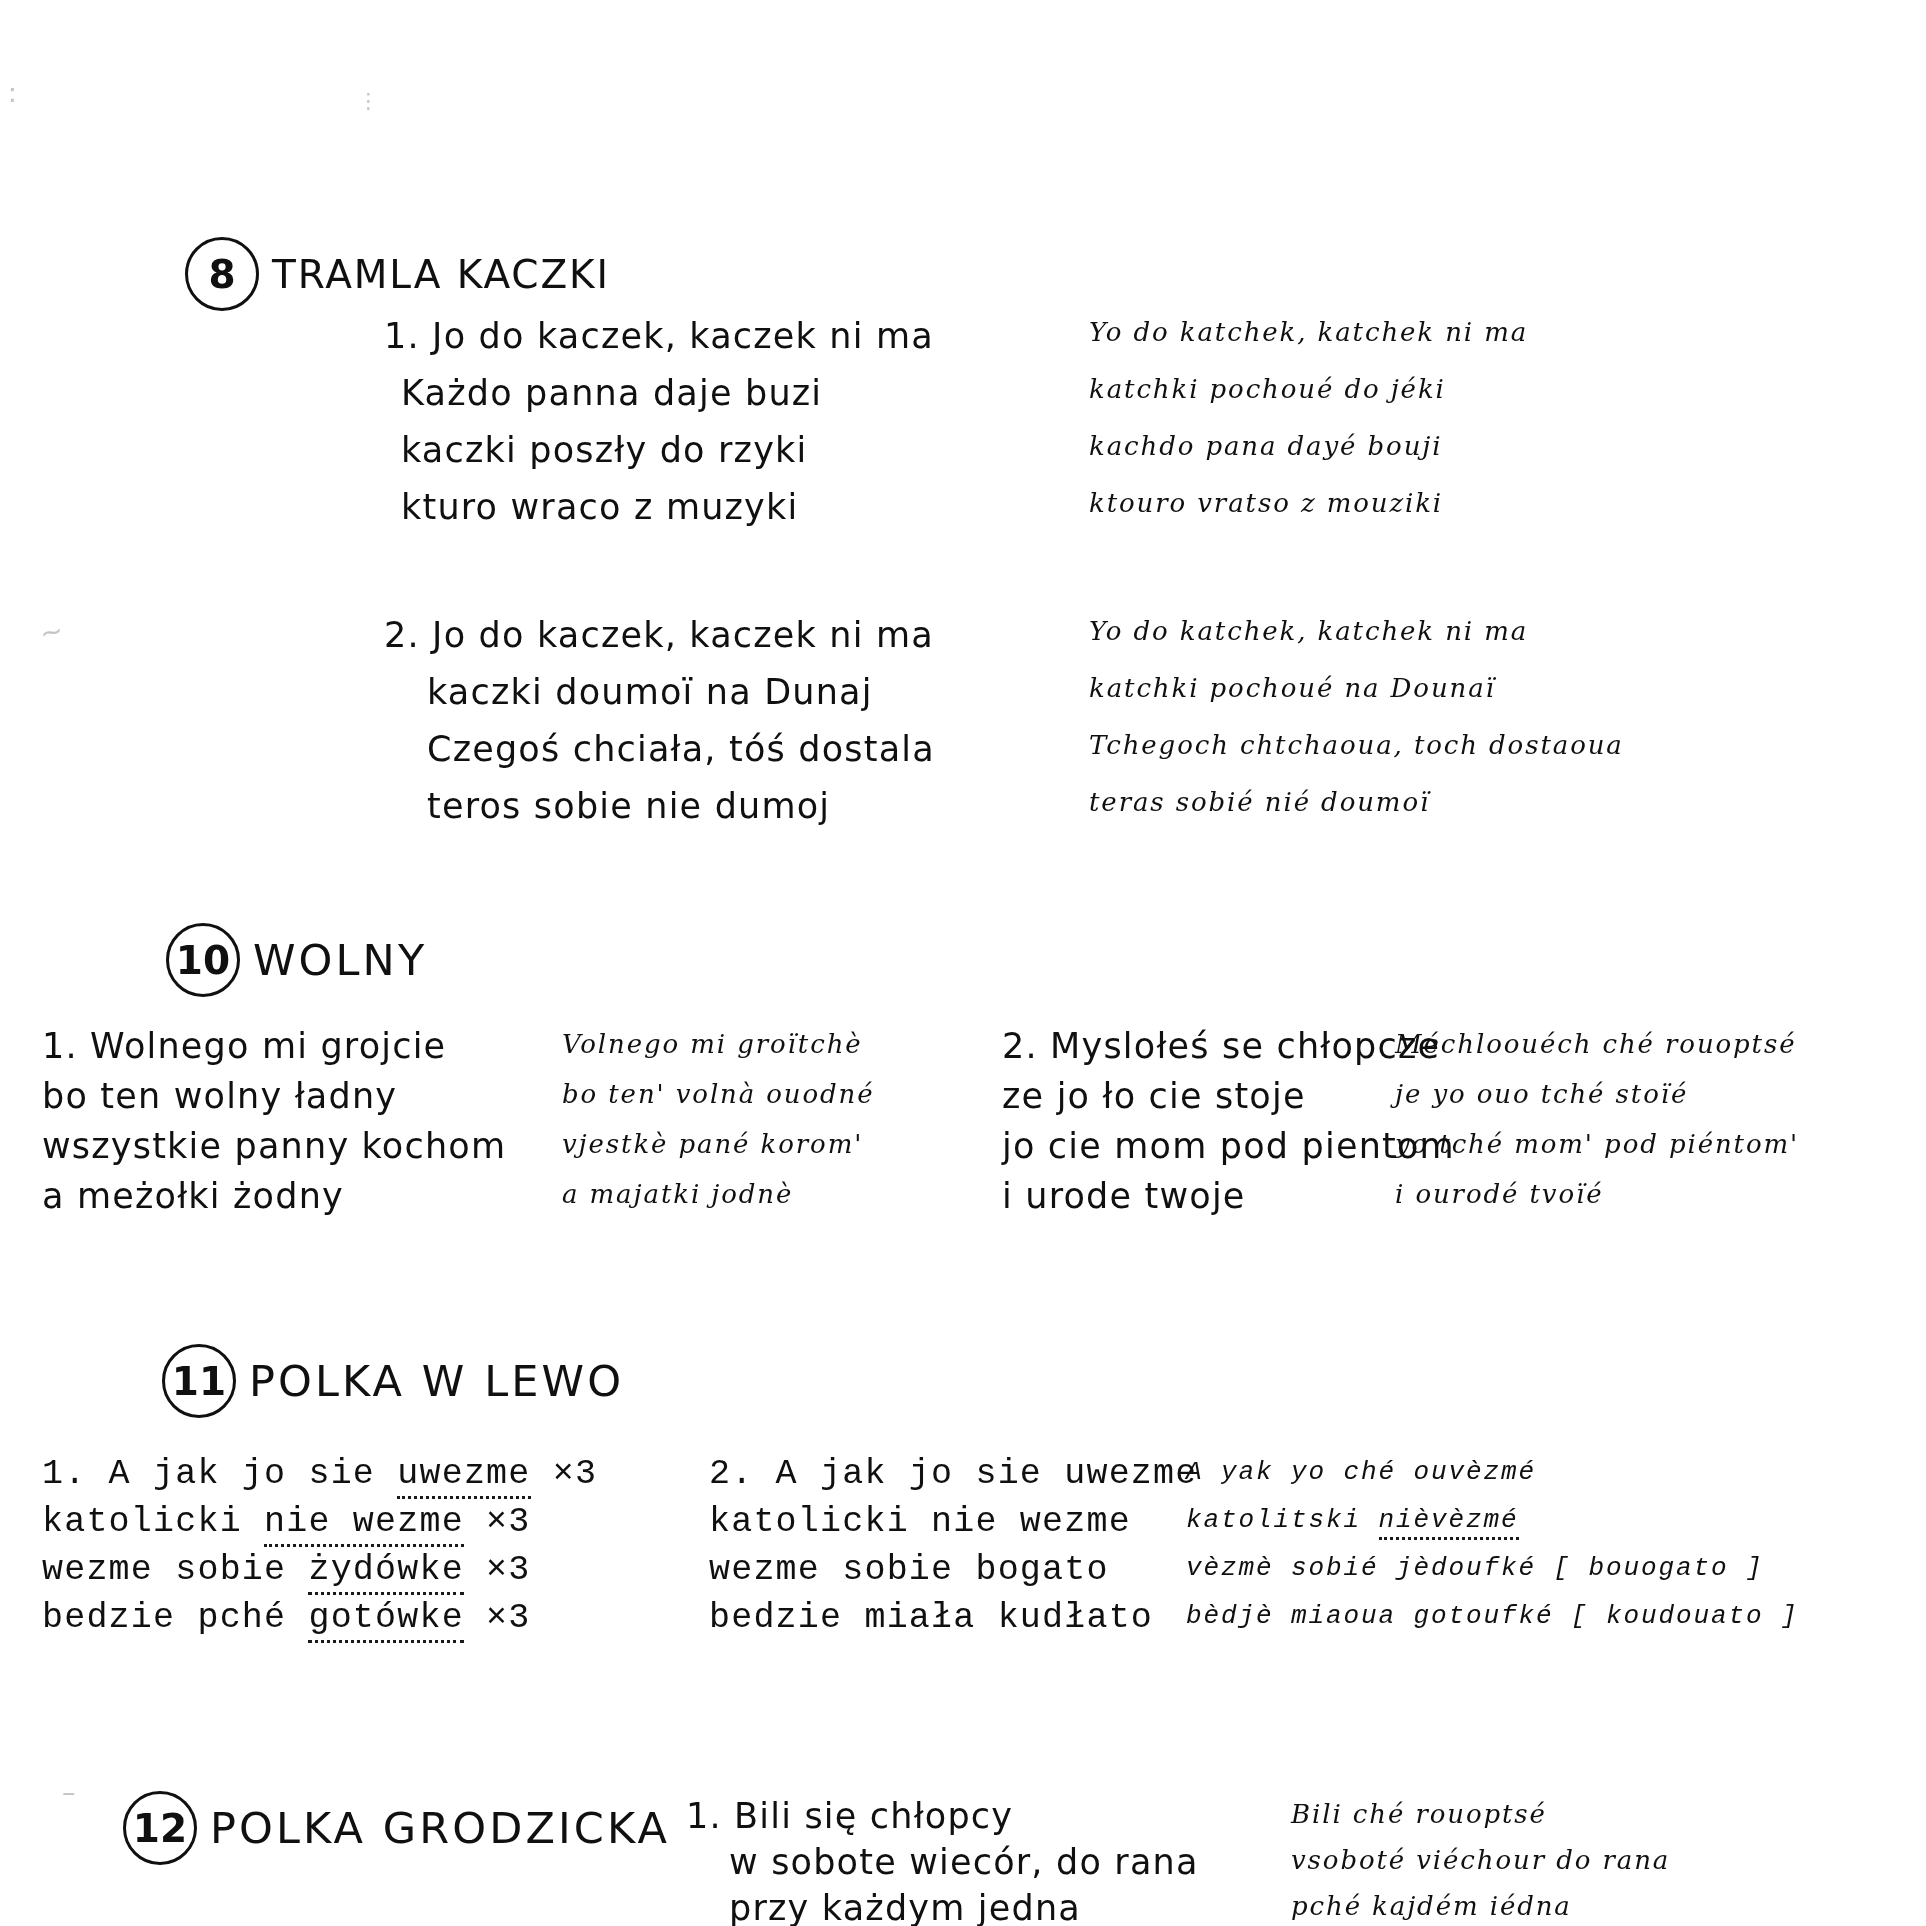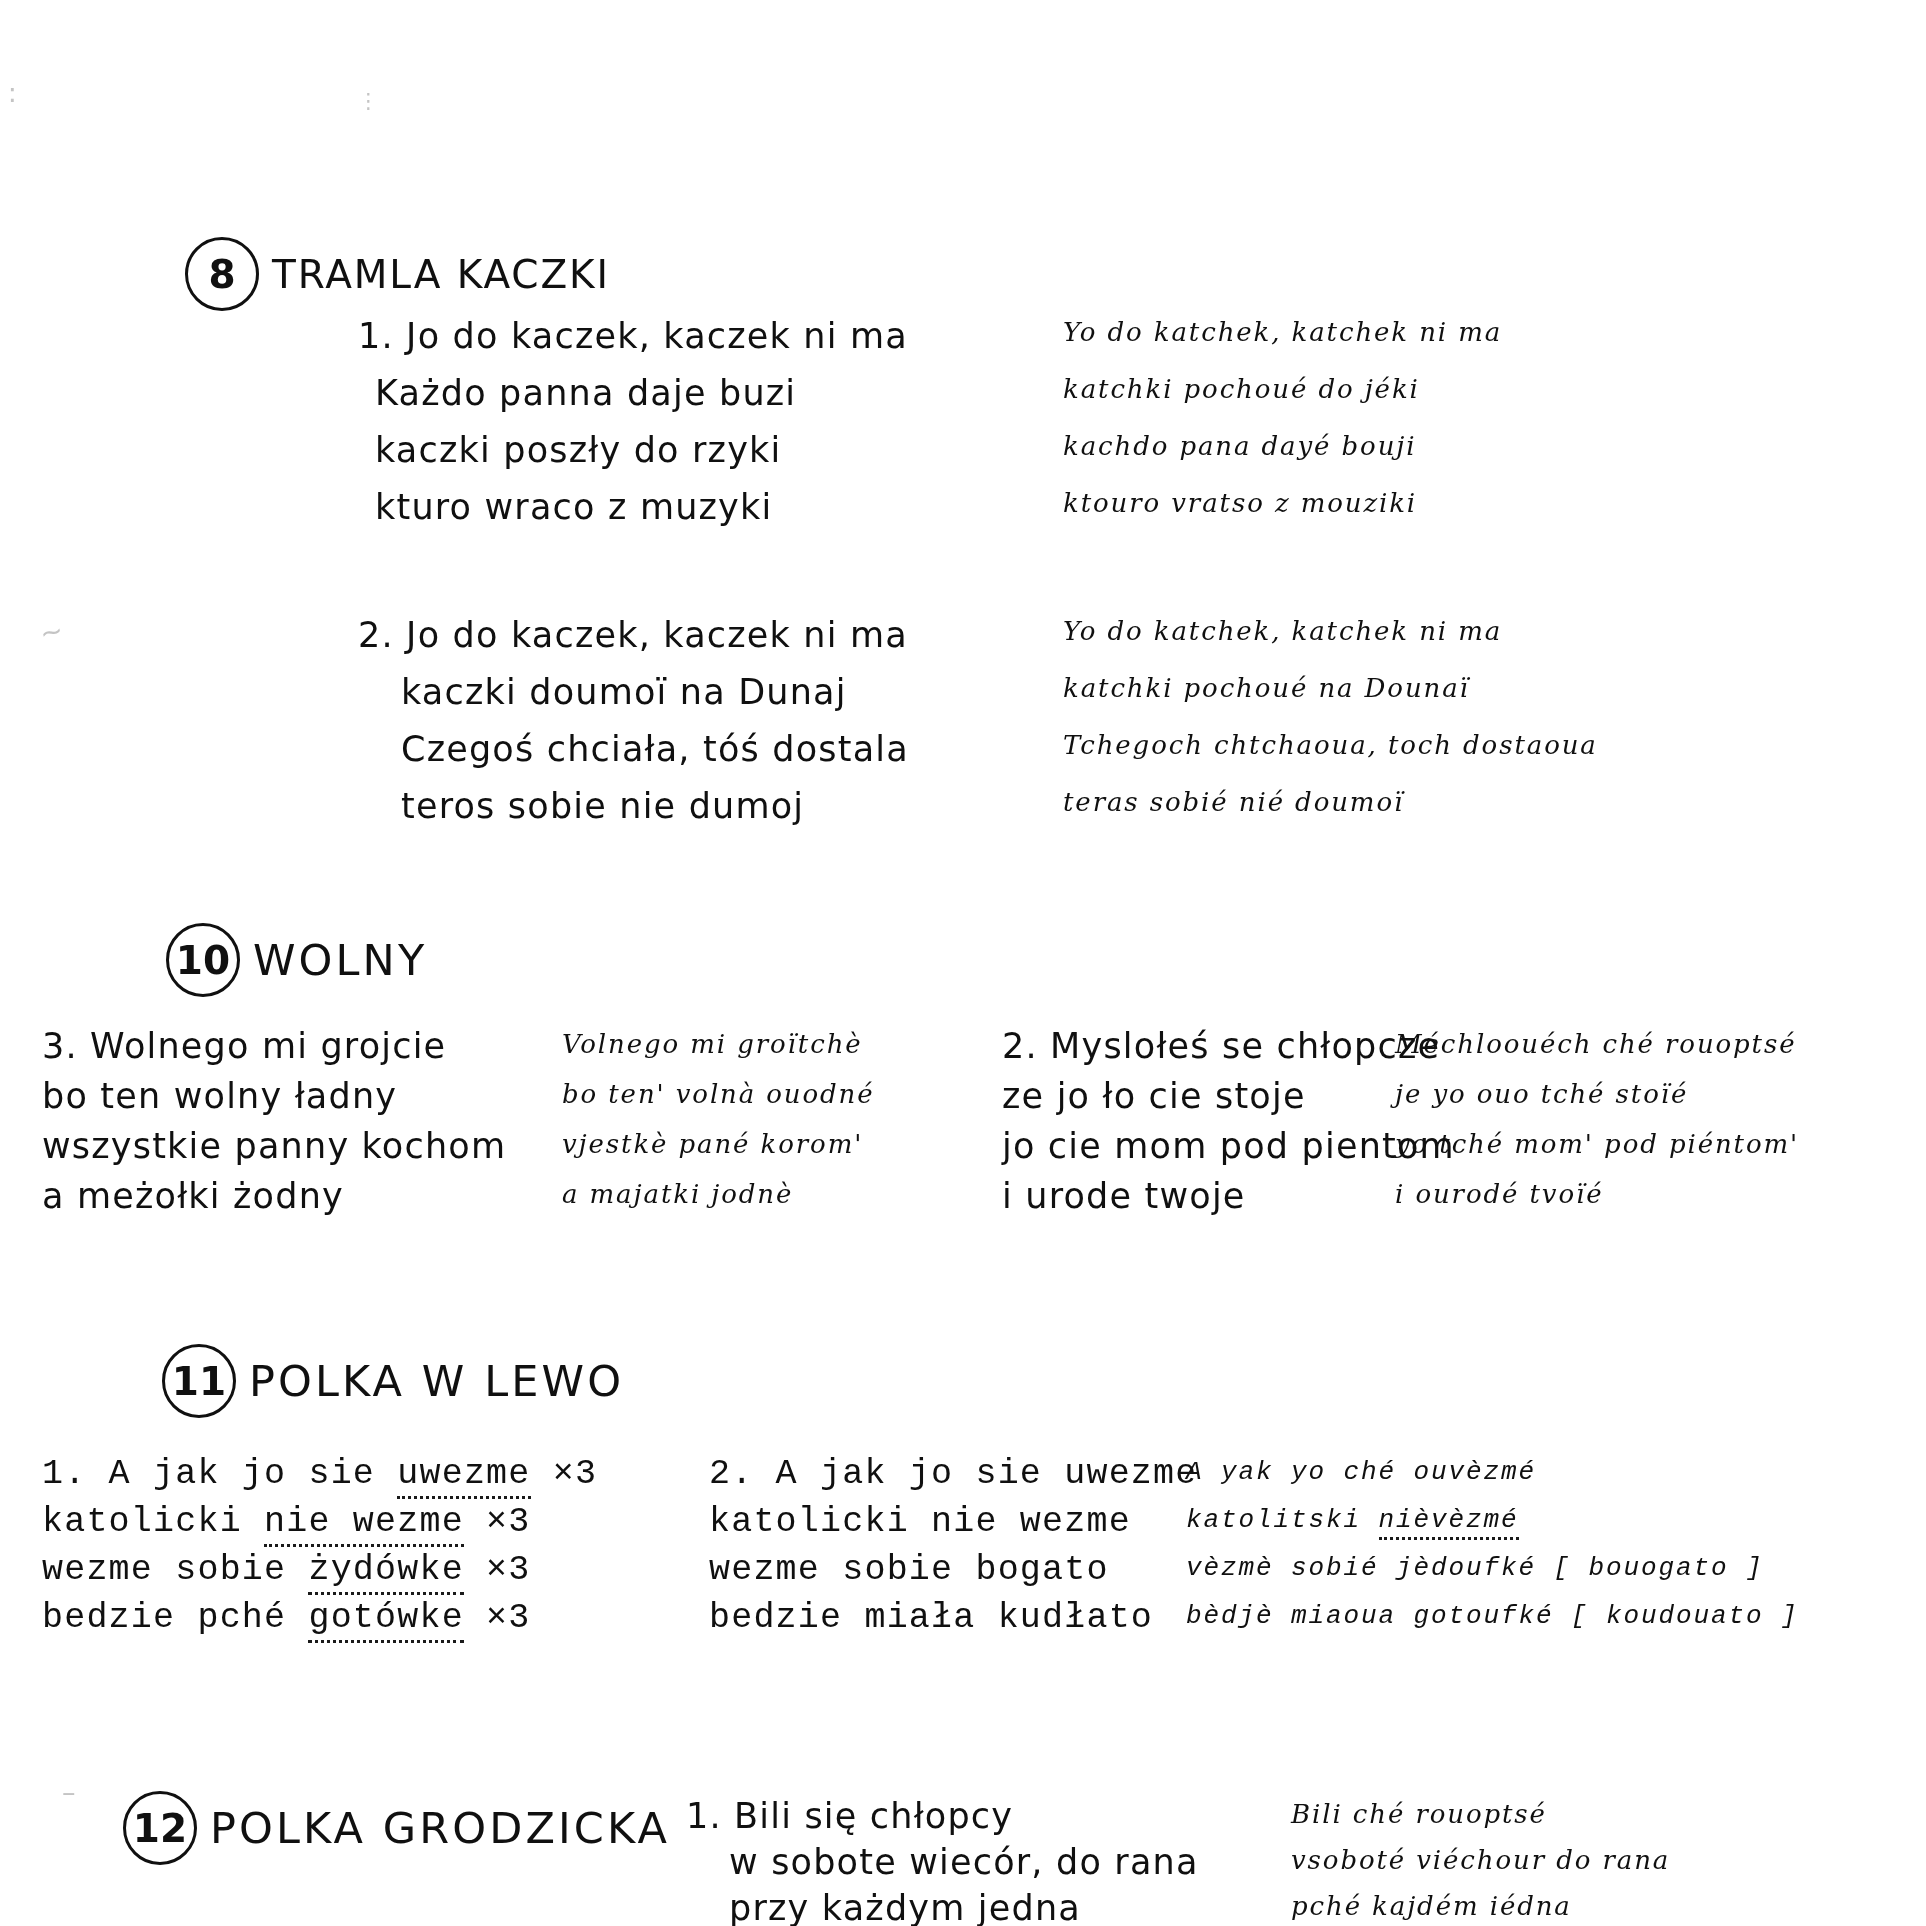--- a/index.html
+++ b/index.html
@@ -14,21 +14,21 @@
     width:68px;height:68px;border:3.9px solid #101010;border-radius:50%;
     display:flex;align-items:center;justify-content:center;
     font-size:39px;font-family:"DejaVu Sans",sans-serif;font-weight:bold;flex:0 0 auto;
   }
   .sec-title{font-size:43px;letter-spacing:3.1px;white-space:nowrap;font-weight:normal;}
   .sec-title.small{font-size:39px;letter-spacing:1.9px;}
   
   .vblock .line{white-space:nowrap;}
   .print{font-family:"DejaVu Sans",sans-serif;font-size:35px;letter-spacing:1.2px;}
   .cursive{font-family:"DejaVu Serif",serif;font-style:italic;font-size:26px;letter-spacing:1.9px;}
-  .lh148 .line{height:57px;line-height:57px;}
+  .lh148 .line{height:57px;line-height:57px;margin-left:26px;}
   .lh132 .line{height:50px;line-height:50px;}
   .lh124 .line{height:48px;line-height:48px;font-family:Liberation Mono, monospace;}
   .lh120 .line{height:46px;line-height:46px;}
   .hang .line + .line{padding-left:43px;}
   .hang-sm .line + .line{padding-left:17px;}
   .u{border-bottom:3.1px dotted #1a1a1a;padding-bottom:2.3px;}
   
   .smudge{color:#c4c4c4;font-size:27px;}
 </style>
 </head>
@@ -64,21 +64,21 @@
   <div class="line">Tchegoch chtchaoua, toch dostaoua</div>
   <div class="line">teras sobié nié doumoï</div>
 </div>
 
 <div class="abs sec-header" style="left:166px;top:923px;">
   <span class="circle-num">10</span>
   <span class="sec-title">WOLNY</span>
 </div>
 
 <div class="abs vblock print lh132" style="left:42px;top:1021px;">
-  <div class="line">3. Wolnego mi grojcie</div>
+  <div class="line">1. Wolnego mi grojcie</div>
   <div class="line">bo ten wolny ładny</div>
   <div class="line">wszystkie panny kochom</div>
   <div class="line">a meżołki żodny</div>
 </div>
 <div class="abs vblock cursive lh132" style="left:562px;top:1019px;">
   <div class="line">Volnego mi groïtchè</div>
   <div class="line">bo ten' volnà ouodné</div>
   <div class="line">vjestkè pané korom'</div>
   <div class="line">a majatki jodnè</div>
 </div>

